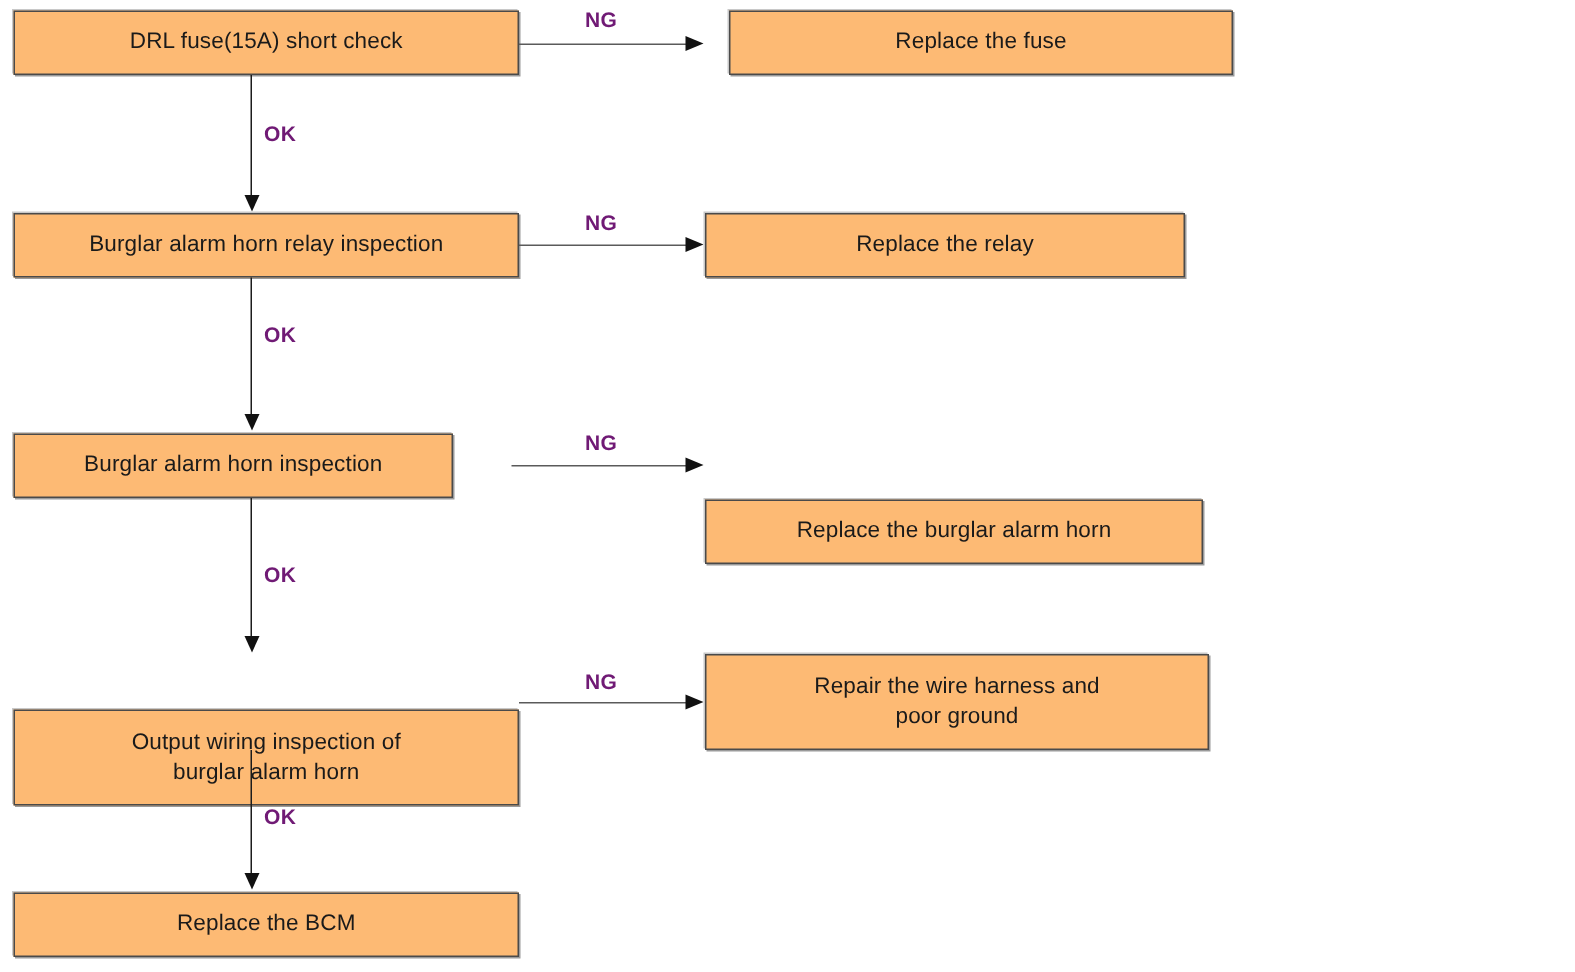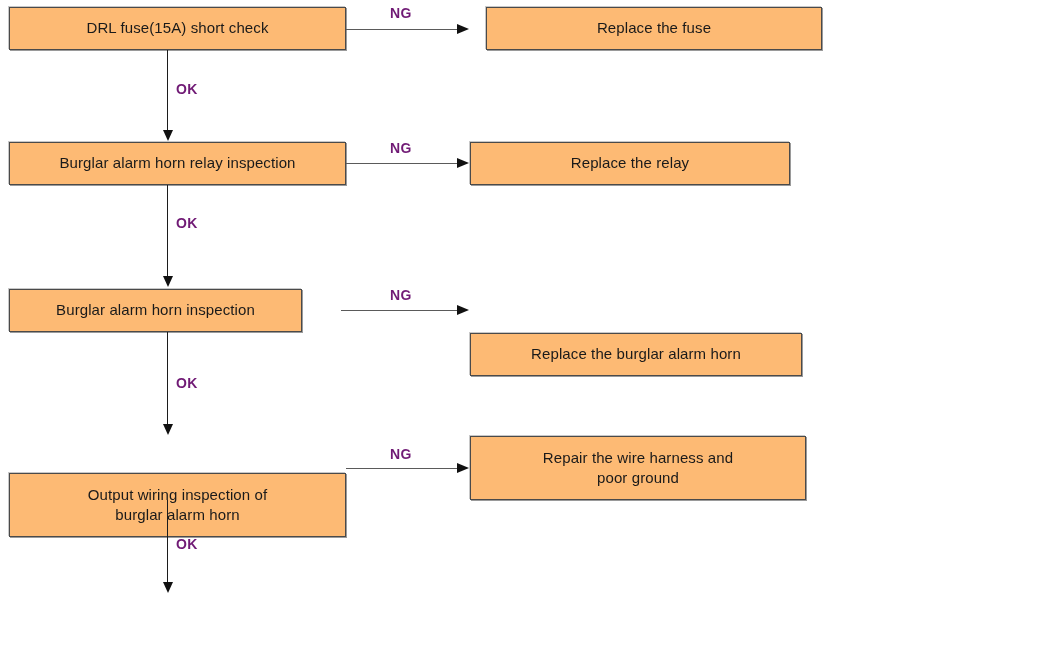--- a/index.html
+++ b/index.html
@@ -143,14 +143,17 @@
 
   <div class="node" style="left:470px; top:436px; width:336px; height:64px;">
     <span class="node-text">Repair the wire harness and
 poor ground</span>
   </div>
 
   <div class="v-line" style="left:167px; top:500px; height:83px;"></div>
   <div class="arrow-down" style="left:163px; top:582px;"></div>
   <div class="edge-label" style="left:176px; top:536px;">OK</div>
 
+  <div class="node" style="left:9px; top:595px; width:337px; height:43px;">
+    <span class="node-text">Replace the BCM</span>
+  </div>
 
 </div>
 
 </body></html>

